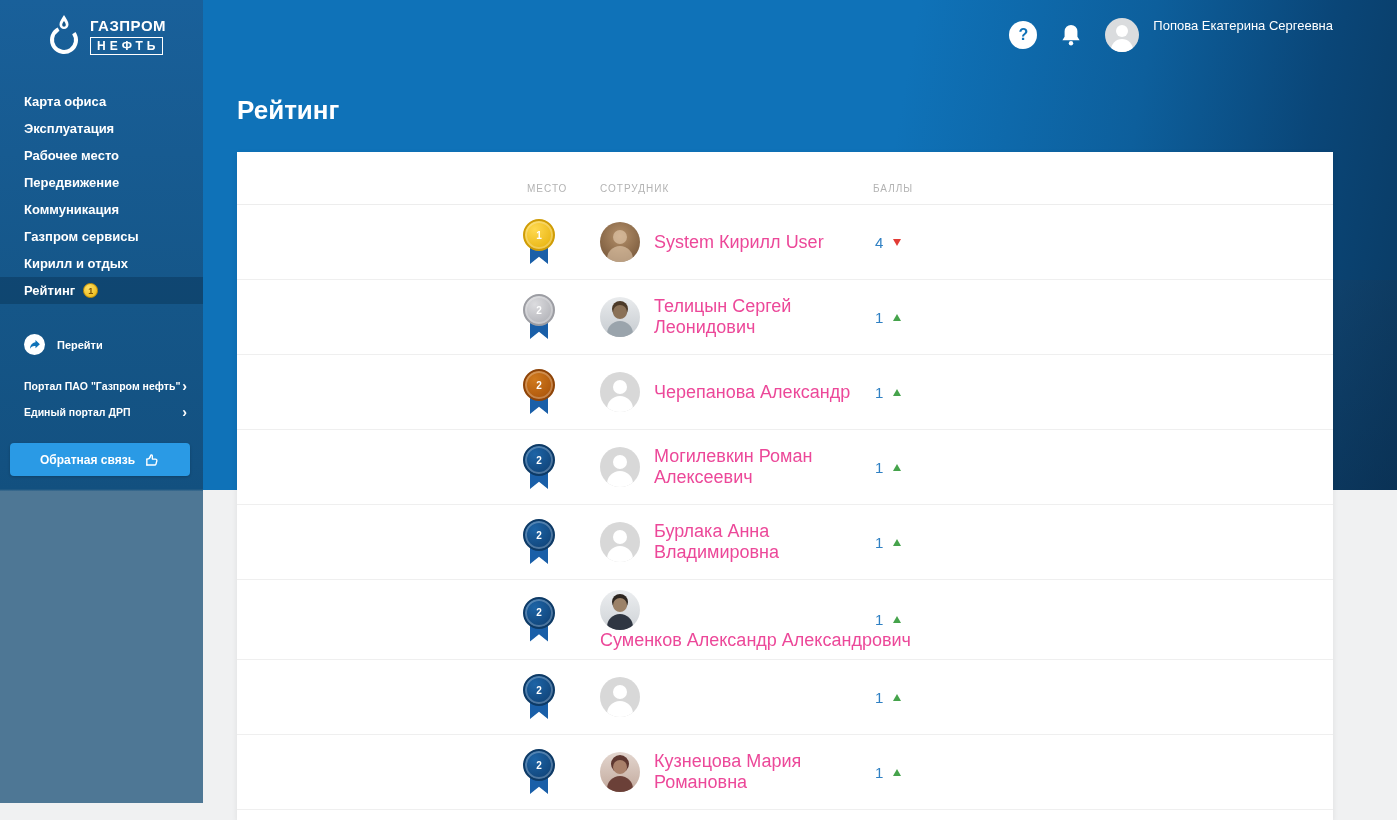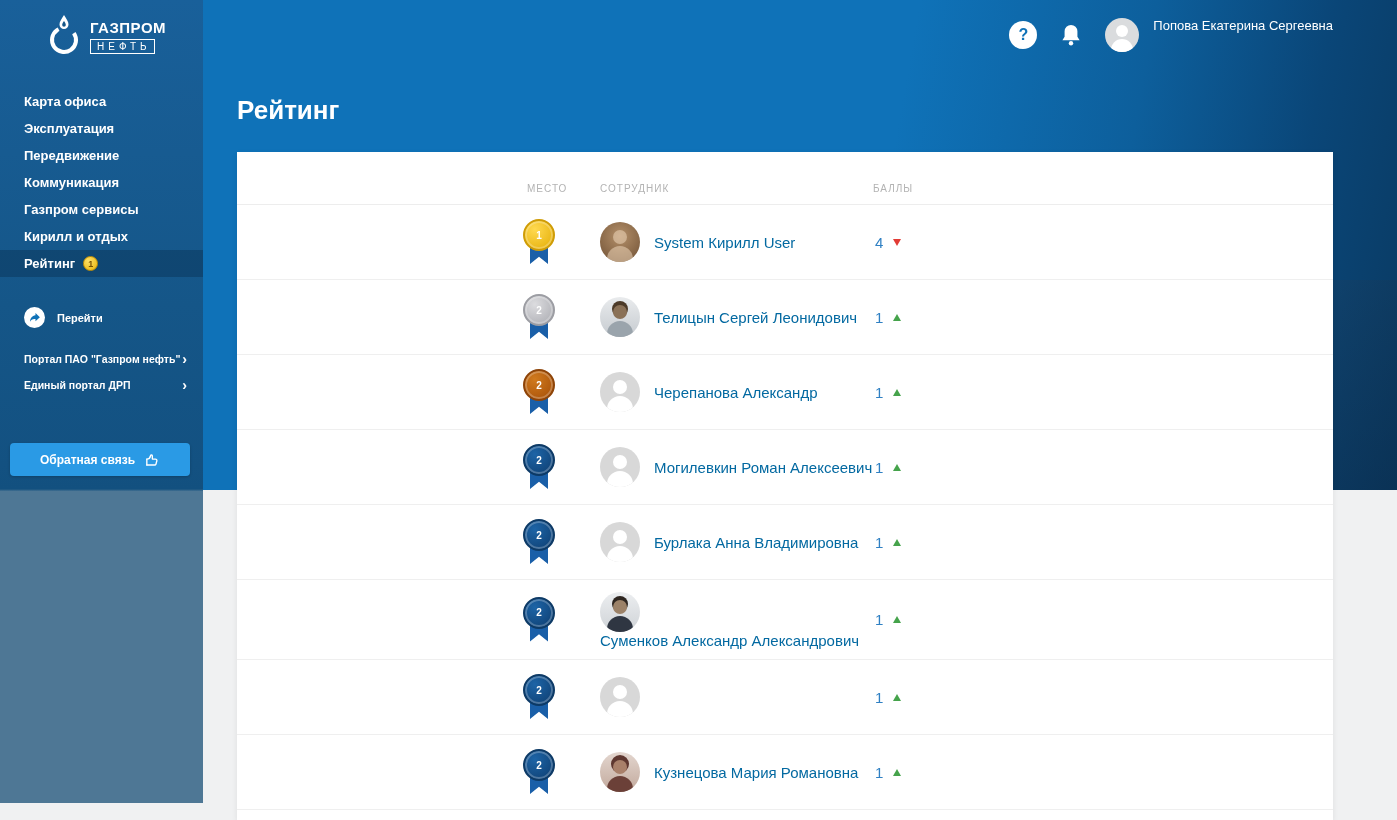--- a/index.html
+++ b/index.html
@@ -13,21 +13,21 @@
   .top-band .photo-hint { position:absolute; right:0; bottom:0; width:260px; height:210px;
     background:linear-gradient(135deg,rgba(255,255,255,0.04),rgba(10,40,70,0.45)); }
 
   
   .sidebar { position:absolute; left:0; top:0; width:203px; height:803px; z-index:5;
     background:linear-gradient(180deg,#19609a 0%,#155688 38%,#135181 58%,#12507f 60.9%,#4e7795 61.2%,#4e7795 100%); }
   .logo { display:flex; align-items:center; gap:8px; padding:14px 0 0 46px; }
   .logo-mark { width:36px; height:44px; flex:0 0 auto; }
   .brand-text { display:flex; flex-direction:column; align-items:flex-start; gap:3px; }
   .brand-top { color:#fff; font-size:15px; font-weight:700; letter-spacing:.5px; }
-  .brand-bottom { color:#fff; font-size:10px; font-weight:400; letter-spacing:4px;
+  .brand-bottom { color:#fff; font-size:12px; font-weight:700; letter-spacing:4px;
     border:1.5px solid #fff; padding:1px 3px 1px 6px; }
 
   .menu { margin-top:30px; }
   .menu-item { height:27px; display:flex; align-items:center; gap:8px; padding-left:24px;
     color:#fff; font-size:13px; font-weight:700; cursor:pointer; }
   .menu-item.active { background:rgba(5,39,69,0.35); }
   .coin { width:15px; height:15px; border-radius:50%; flex:0 0 auto;
     background:radial-gradient(circle at 35% 30%,#ffe066,#e9b30a); border:1px solid #c79205;
     color:#7c5200; font-size:9px; font-weight:700; display:flex; align-items:center; justify-content:center; }
 
@@ -101,21 +101,21 @@
   .avatar.photo-warm::before, .avatar.photo-warm::after { background:rgba(236,214,185,0.55); }
   .avatar.photo-man { background:linear-gradient(180deg,#e9ebed 0%,#c6cbd0 100%); }
   .avatar.photo-man::before { background:#8a7157; box-shadow:0 -3px 0 1px #4c3a28; }
   .avatar.photo-man::after { background:#9aa4ac; }
   .avatar.photo-suit { background:linear-gradient(180deg,#eceef0 0%,#cfd3d7 100%); }
   .avatar.photo-suit::before { background:#9c8268; box-shadow:0 -3px 0 1px #2e2620; }
   .avatar.photo-suit::after { background:#2f3642; }
   .avatar.photo-woman { background:linear-gradient(180deg,#e3d6cf 0%,#c2a99c 100%); }
   .avatar.photo-woman::before { background:#a9806a; box-shadow:0 -3px 0 2px #5e3730; }
   .avatar.photo-woman::after { background:#6b4038; }
-  .emp-name { color:#0369a1; font-size:15px; }
+  .emp-name { color:#ec4899; font-size:18px; }
 
   .cell-score { flex:1; display:flex; align-items:center; gap:10px; padding-left:2px; }
   .score { color:#2f80c3; font-size:15px; font-weight:400; }
   .trend { width:0; height:0; }
   .trend.up { border-left:4.5px solid transparent; border-right:4.5px solid transparent;
     border-bottom:7px solid #45a34b; }
   .trend.down { border-left:4.5px solid transparent; border-right:4.5px solid transparent;
     border-top:7px solid #e23b35; }
 </style>
 </head>
@@ -141,20 +141,23 @@
     </div>
 
     <nav class="menu">
         <div class="menu-item">
           <span>Карта офиса</span>
         </div>
         <div class="menu-item">
           <span>Эксплуатация</span>
         </div>
         <div class="menu-item">
+          <span>Рабочее место</span>
+        </div>
+        <div class="menu-item">
           <span>Передвижение</span>
         </div>
         <div class="menu-item">
           <span>Коммуникация</span>
         </div>
         <div class="menu-item">
           <span>Газпром сервисы</span>
         </div>
         <div class="menu-item">
           <span>Кирилл и отдых</span>

